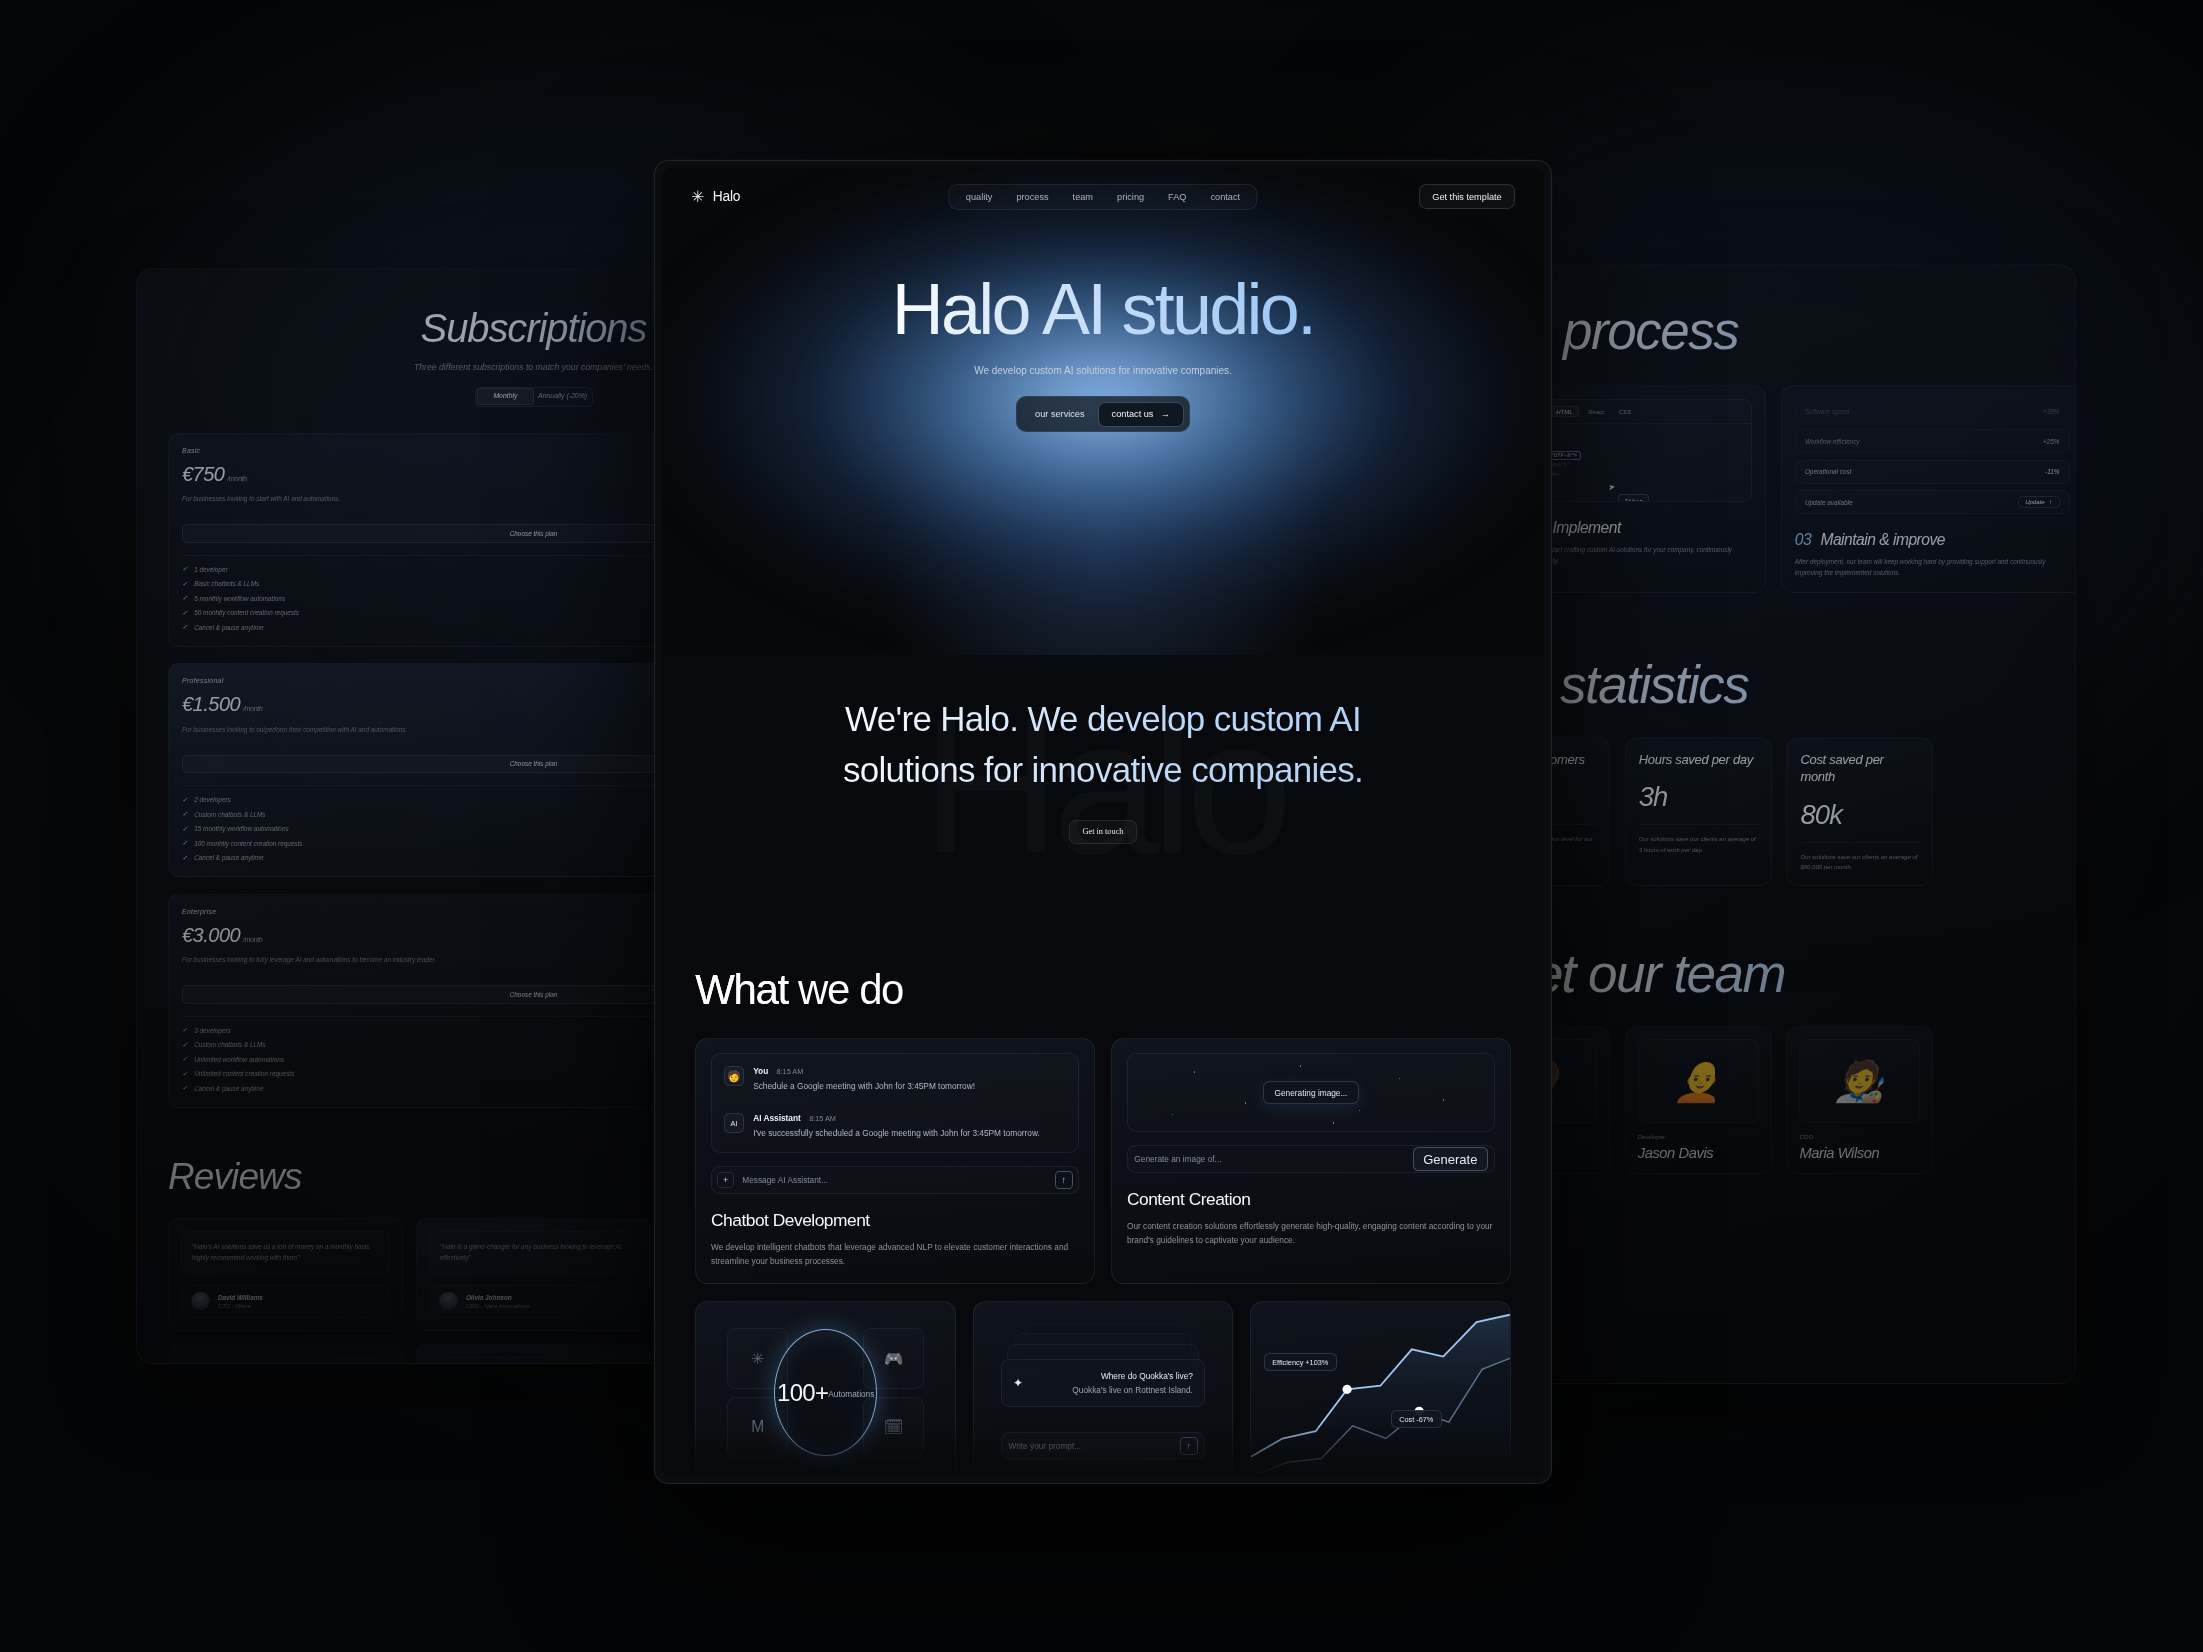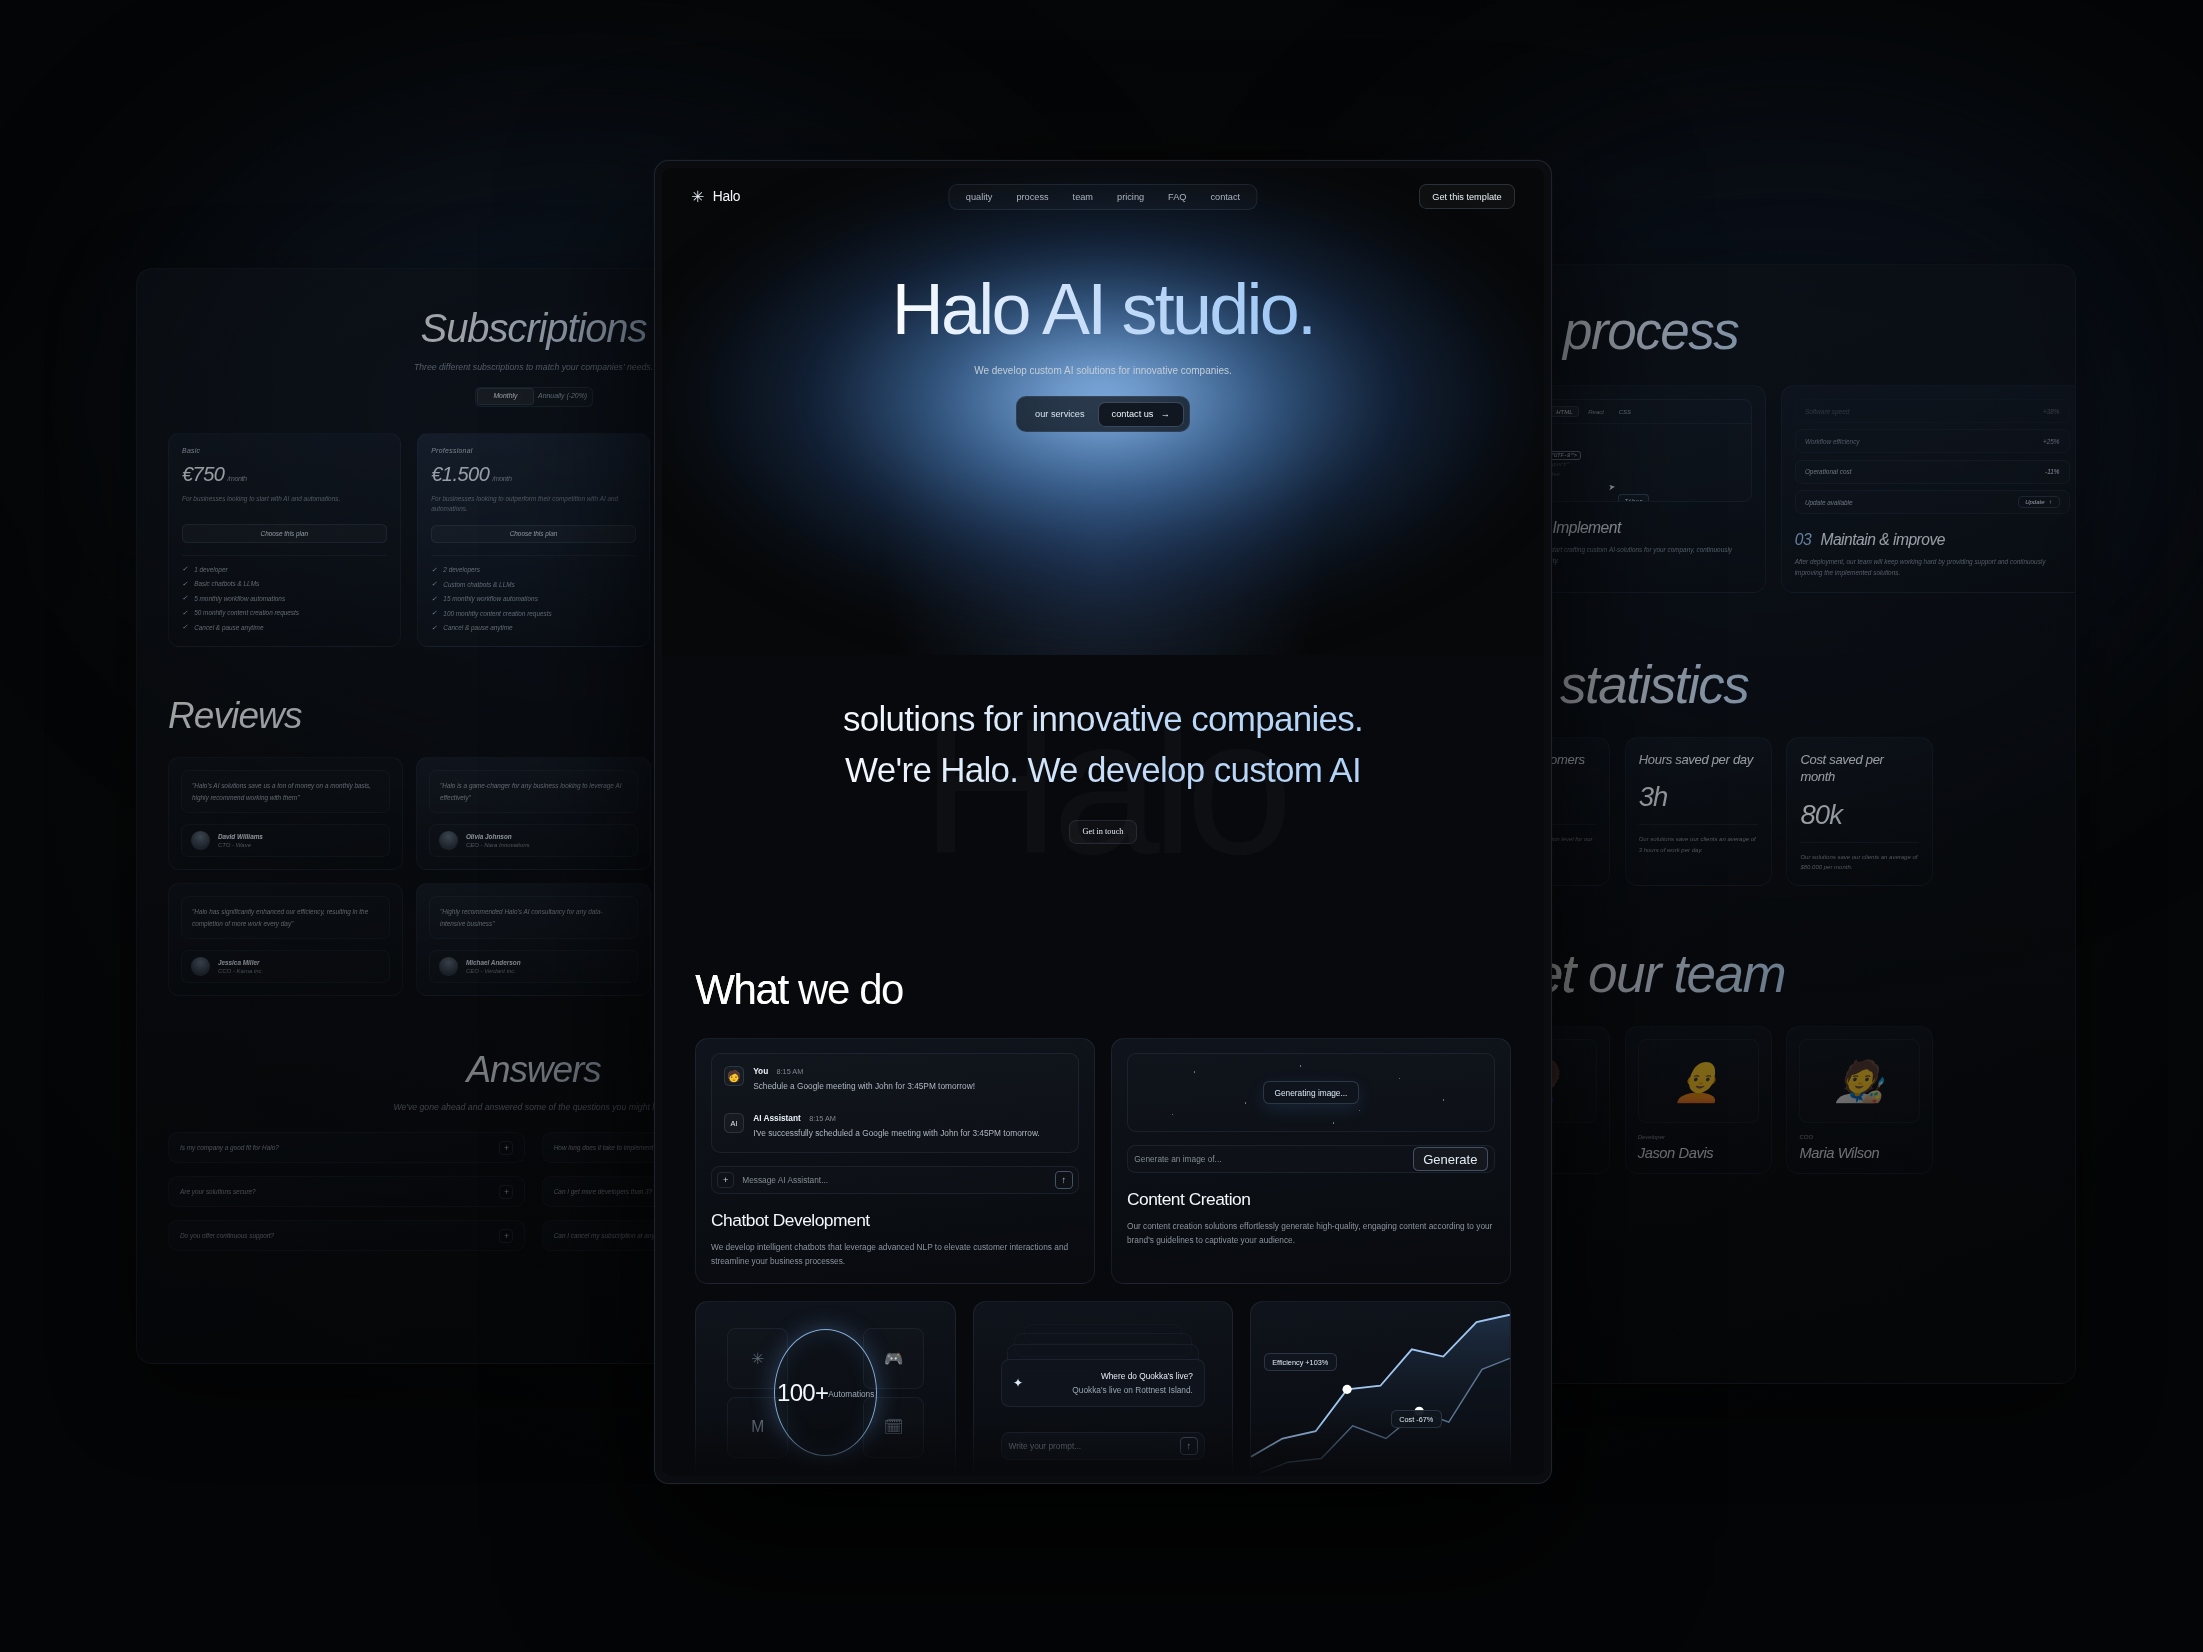--- a/index.html
+++ b/index.html
@@ -54,21 +54,21 @@
     background: linear-gradient(100deg,#ffffff 0%, #ffffff 35%, #a8ccf3 85%);
     -webkit-background-clip:text; background-clip:text; color:transparent; }
   .sub-head .d { font-size: 8.7px; color:#7f8893; margin-top: 11px; }
 
   .toggle { margin: 14.7px auto 0; width: 118px; height: 20px; border-radius: 5.5px;
     border: 0.9px solid rgba(130,160,200,.14); background: rgba(255,255,255,.02);
     display:flex; align-items:center; padding: 1.8px; gap:1.8px; }
   .toggle .seg { font-size: 6.9px; color:#9aa4b0; flex:1; text-align:center; line-height:14.7px; border-radius:3.7px; }
   .toggle .seg.on { background: rgba(255,255,255,.06); color:#e8eef6; border:0.9px solid rgba(150,180,220,.16); }
 
-  .price-row { display:flex; gap: 16.5px; margin-top: 26px; }
+  .price-row { display:flex; gap: 16.5px; margin-top: 26px; flex-direction: column; }
   .price-card { flex:1; border:0.9px solid rgba(120,150,190,.1); border-radius: 11px;
     background: linear-gradient(170deg, rgba(24,32,44,.55), rgba(10,13,18,.5)); padding: 13px 13px 14.7px; }
   .price-card.hl { background: linear-gradient(170deg, rgba(32,44,62,.7), rgba(12,16,22,.5)); }
   .pc-name { font-size:6.9px; color:#b9c4d0; letter-spacing:0.3px; }
   .pc-price { margin-top: 9.2px; font-size: 20px; font-weight:500; color:#eef4fb; letter-spacing:-0.5px; }
   .pc-price span { font-size: 7.3px; color:#8e97a2; font-weight:400; margin-left:2.8px; }
   .pc-desc { margin-top: 8.3px; font-size:6.4px; color:#7d858f; line-height:1.6; min-height:20px; }
   .pc-btn { margin-top: 10px; height: 18.4px; border-radius:5.5px; border:0.9px solid rgba(140,170,210,.16);
     background: rgba(255,255,255,.035); display:flex; align-items:center; justify-content:center;
     font-size:6.4px; color:#dde6f1; }
@@ -655,22 +655,22 @@
               <span>contact us</span>
               <span>→</span>
             </div>
           </div>
         </div>
       </div>
 
       <div class="wh">
         <div class="wh-ghost">Halo</div>
         <div class="wh-h">
+          <div>We're Halo. We develop custom AI</div>
           <div>solutions for innovative companies.</div>
-          <div>We're Halo. We develop custom AI</div>
         </div>
         <div class="wh-btn">Get in touch</div>
       </div>
 
       <div class="wwd">
         <div class="wwd-h"><span style="-webkit-text-fill-color:#ffffff">What </span><span>we do</span></div>
 
         <div class="wwd-row">
 
           <div class="svc-card">

